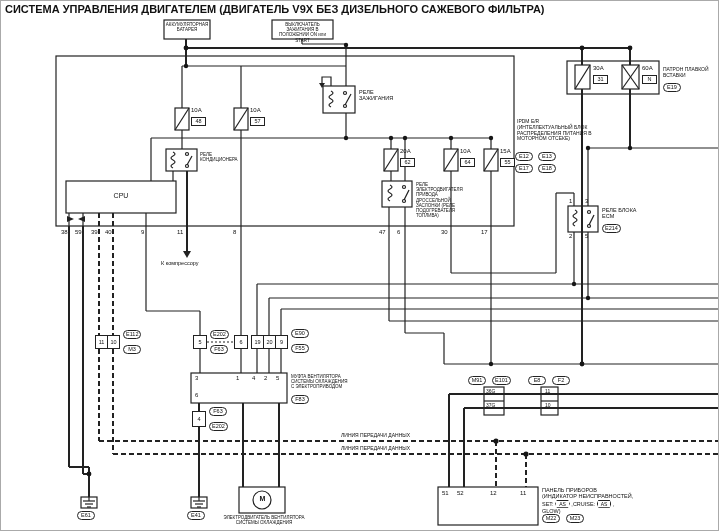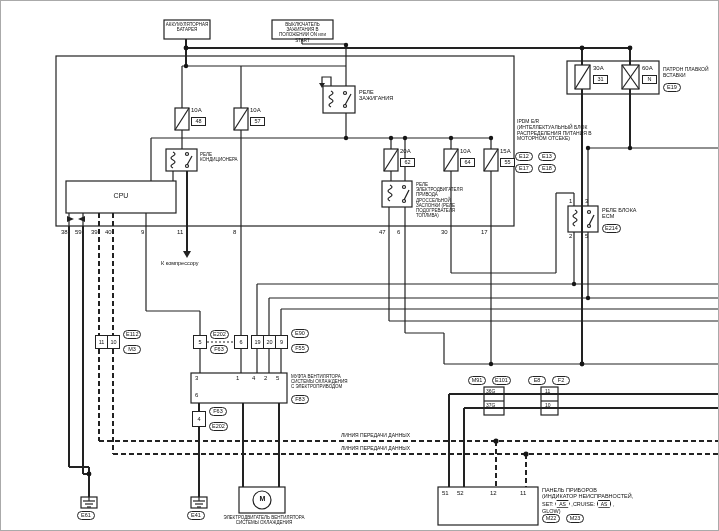--- a/index.html
+++ b/index.html
@@ -22,20 +22,21 @@
         align-items:center;justify-content:center;box-sizing:border-box;background:transparent;}
   .pin{position:absolute;z-index:2;font-size:6px;}
   .hex{display:inline-block;border:1px solid #222;font-size:5px;line-height:6px;padding:0 3px;
        clip-path:polygon(12% 0,88% 0,100% 50%,88% 100%,12% 100%,0 50%);}
   .ttl{position:absolute;left:4px;top:2px;width:712px;font-size:11px;font-weight:bold;z-index:2;}
 </style>
 </head>
 <body>
 
 <div id="stage">
+  <div class="ttl">СИСТЕМА УПРАВЛЕНИЯ ДВИГАТЕЛЕМ (ДВИГАТЕЛЬ V9X БЕЗ ДИЗЕЛЬНОГО САЖЕВОГО ФИЛЬТРА)</div>
 
   <svg id="wires" width="719" height="531" viewBox="0 0 719 531" stroke="#222" fill="none" stroke-width="1.2">
 
     <rect x="163" y="19" width="46" height="19"></rect>
     <rect x="271" y="19" width="61" height="19"></rect>
     <rect x="566" y="60" width="92" height="33"></rect>
 
     <g stroke-width="2">
       <line x1="185" y1="47" x2="629" y2="47"></line>
       <line x1="185" y1="38" x2="185" y2="65"></line>

